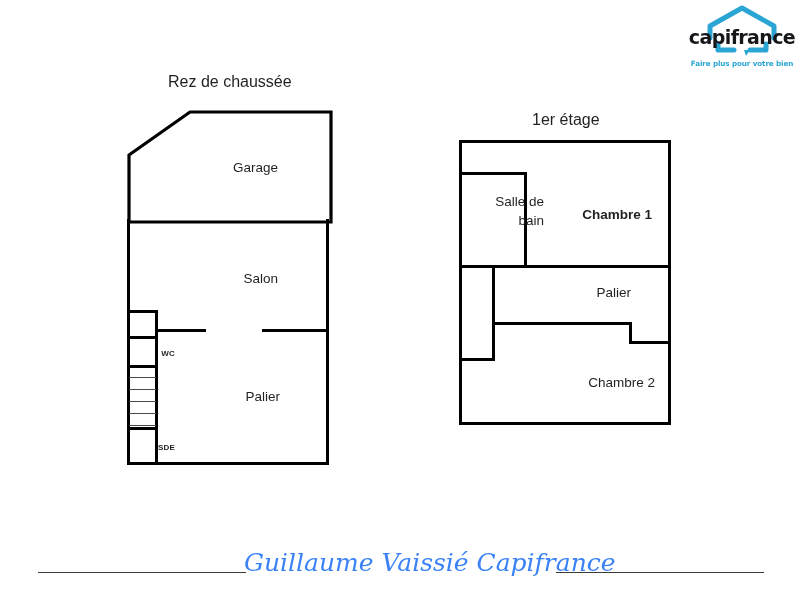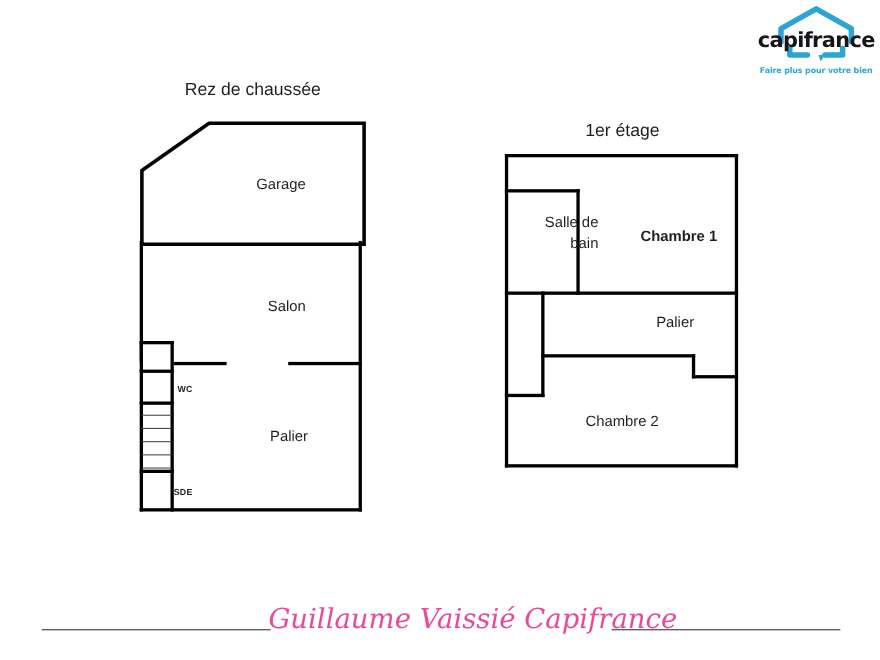--- a/index.html
+++ b/index.html
@@ -121,21 +121,21 @@
   #sig-rule-right { left: 556px; width: 208px; }
   .sig-text {
     position: absolute;
     left: 244px;
     top: 0px;
     width: 316px;
     text-align: center;
     font-family: "DejaVu Serif", serif;
     font-style: italic;
     font-size: 25px;
-    color: #ec4899;
+    color: #3b82f6;
     white-space: nowrap;
   }
 </style>
 </head>
 <body>
 
 <div class="stage">
 
   <div class="logo">
     <svg class="logo-mark" viewBox="0 0 108 52">
@@ -207,21 +207,21 @@
     <div class="wall" style="left:492px; top:265px; width:3px; height:96px;"></div>
     <div class="wall" style="left:459px; top:358px; width:36px; height:3px;"></div>
 
     <div class="wall" style="left:492px; top:322px; width:140px; height:3px;"></div>
     <div class="wall" style="left:629px; top:322px; width:3px; height:22px;"></div>
     <div class="wall" style="left:629px; top:341px; width:42px; height:3px;"></div>
 
     <div class="room-label multiline" style="left:480px; top:192px; width:64px; line-height:19px;">Salle de bain</div>
     <div class="room-label" style="left:552px; top:207px; width:100px;font-weight:bold;">Chambre 1</div>
     <div class="room-label" style="left:531px; top:285px; width:100px;">Palier</div>
-    <div class="room-label" style="left:499px; top:375px; width:100px;">Chambre 2</div>
+    <div class="room-label" style="left:555px; top:375px; width:100px;">Chambre 2</div>
   </div>
 
   <div class="sig-wrap">
     <div class="sig-rule" id="sig-rule-left"></div>
     <div class="sig-text">Guillaume Vaissié Capifrance</div>
     <div class="sig-rule" id="sig-rule-right"></div>
   </div>
 
 </div>
 

